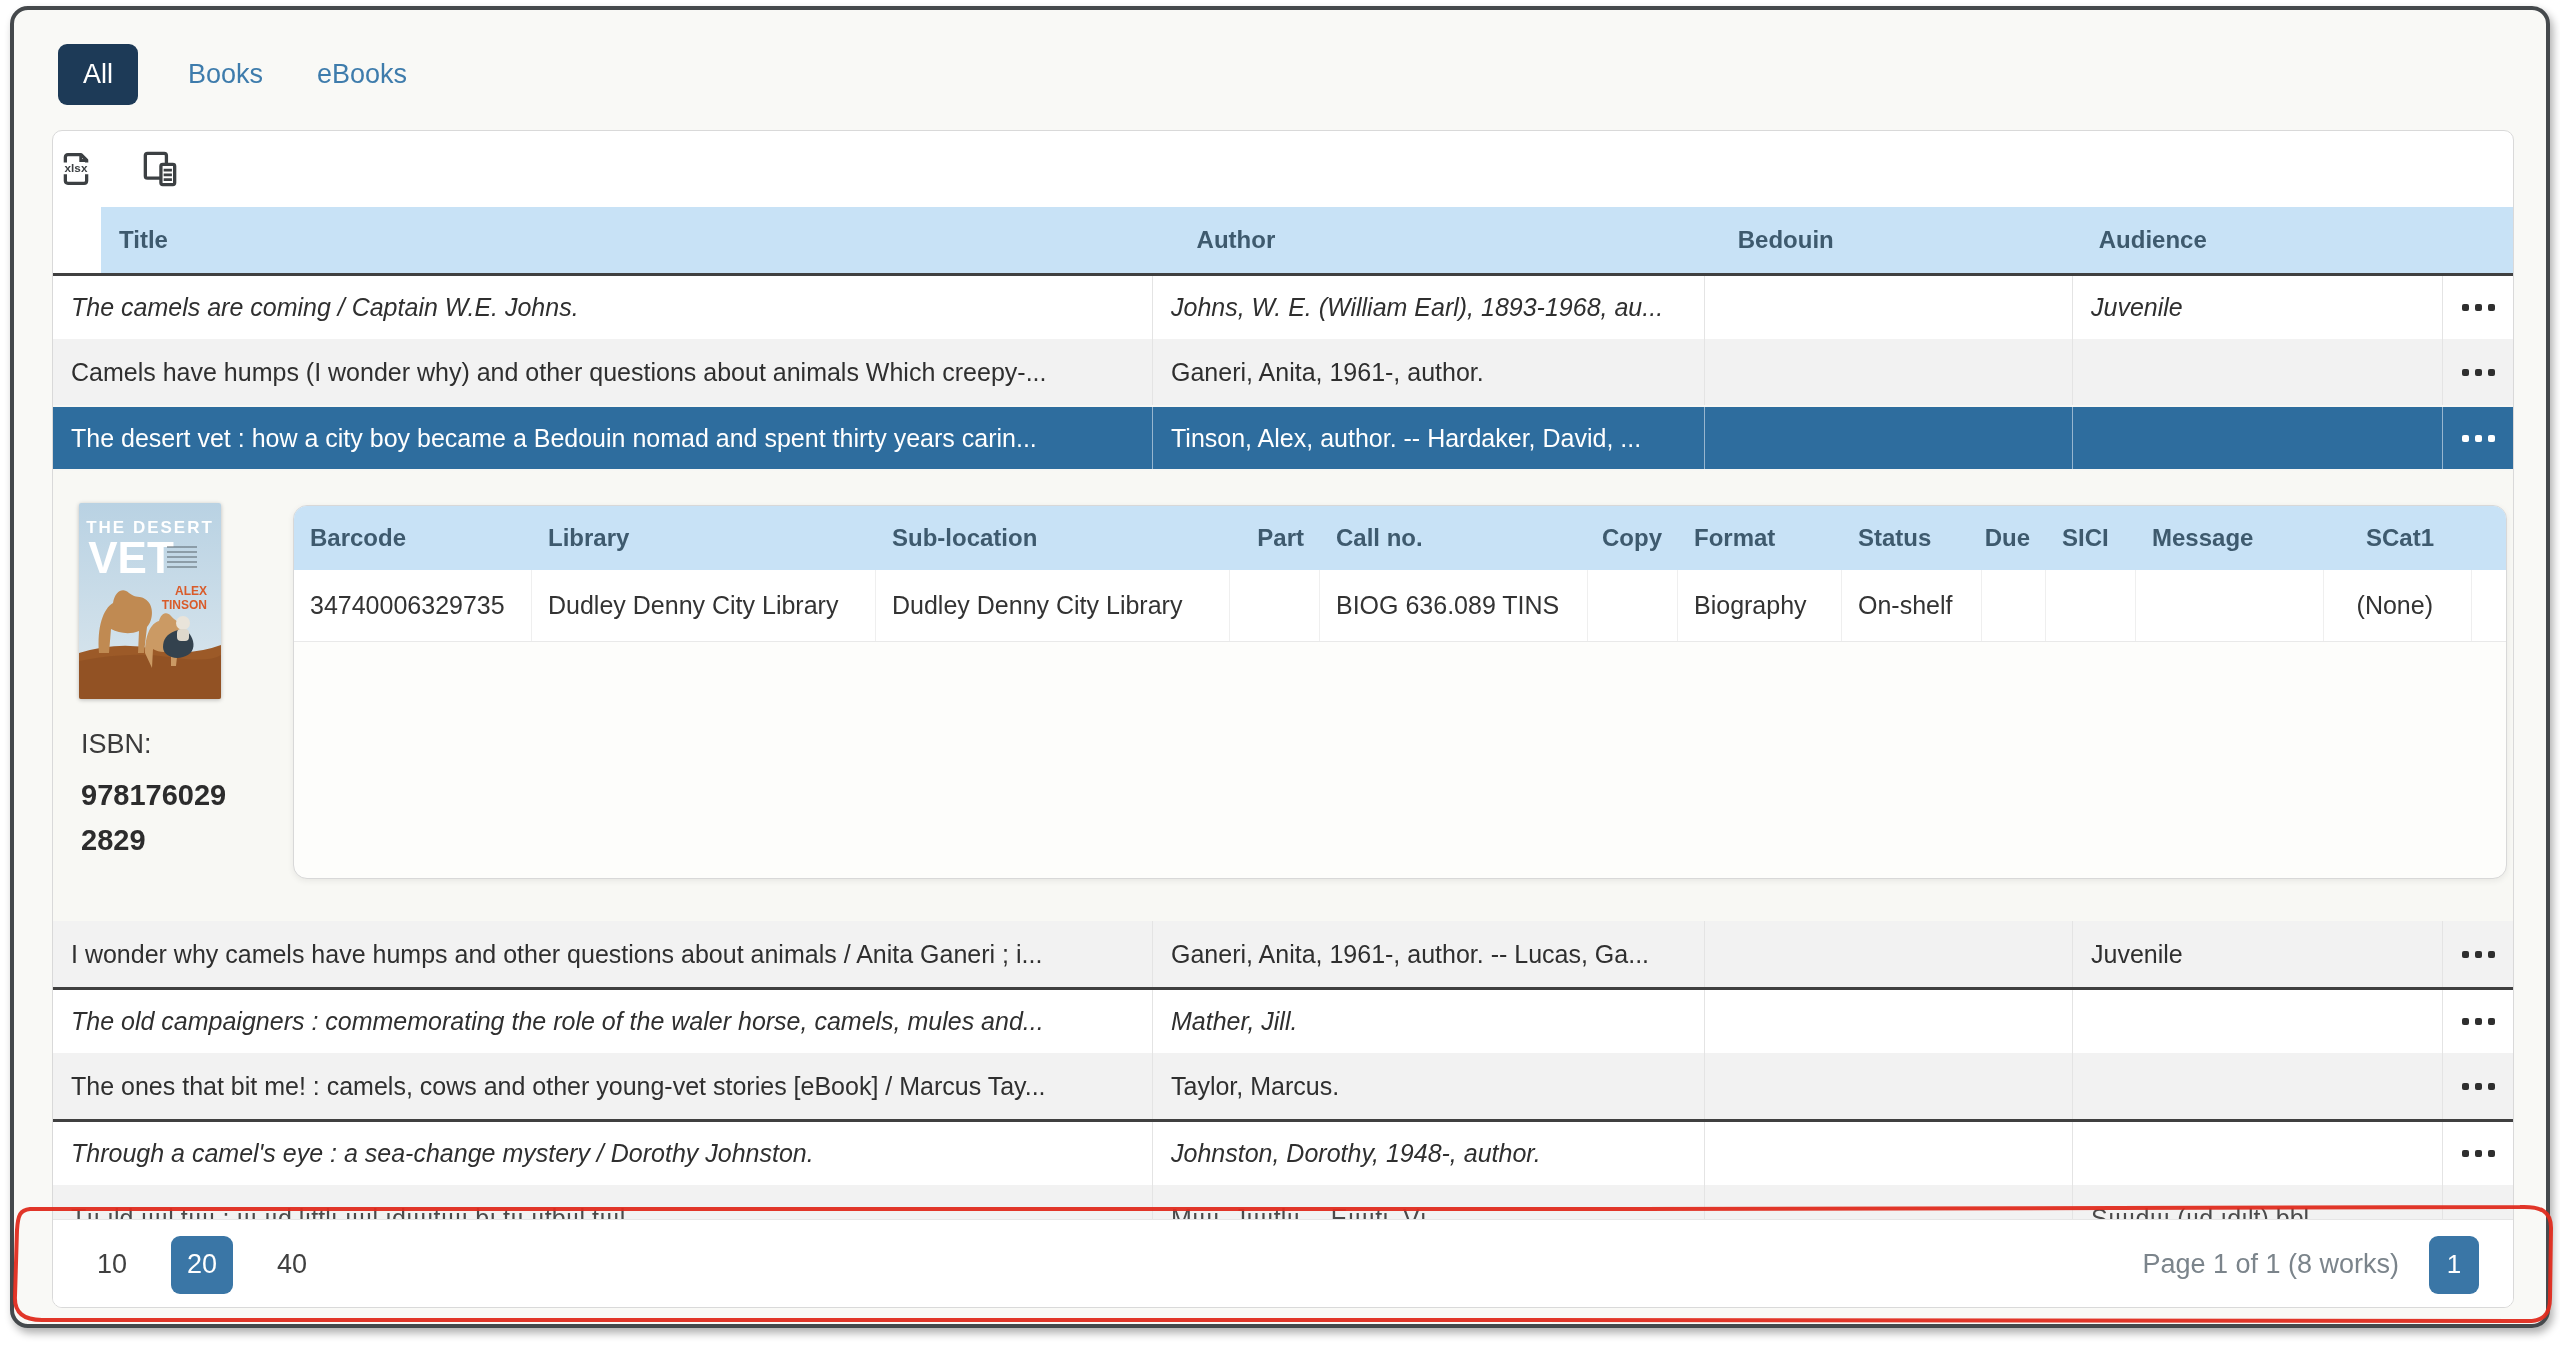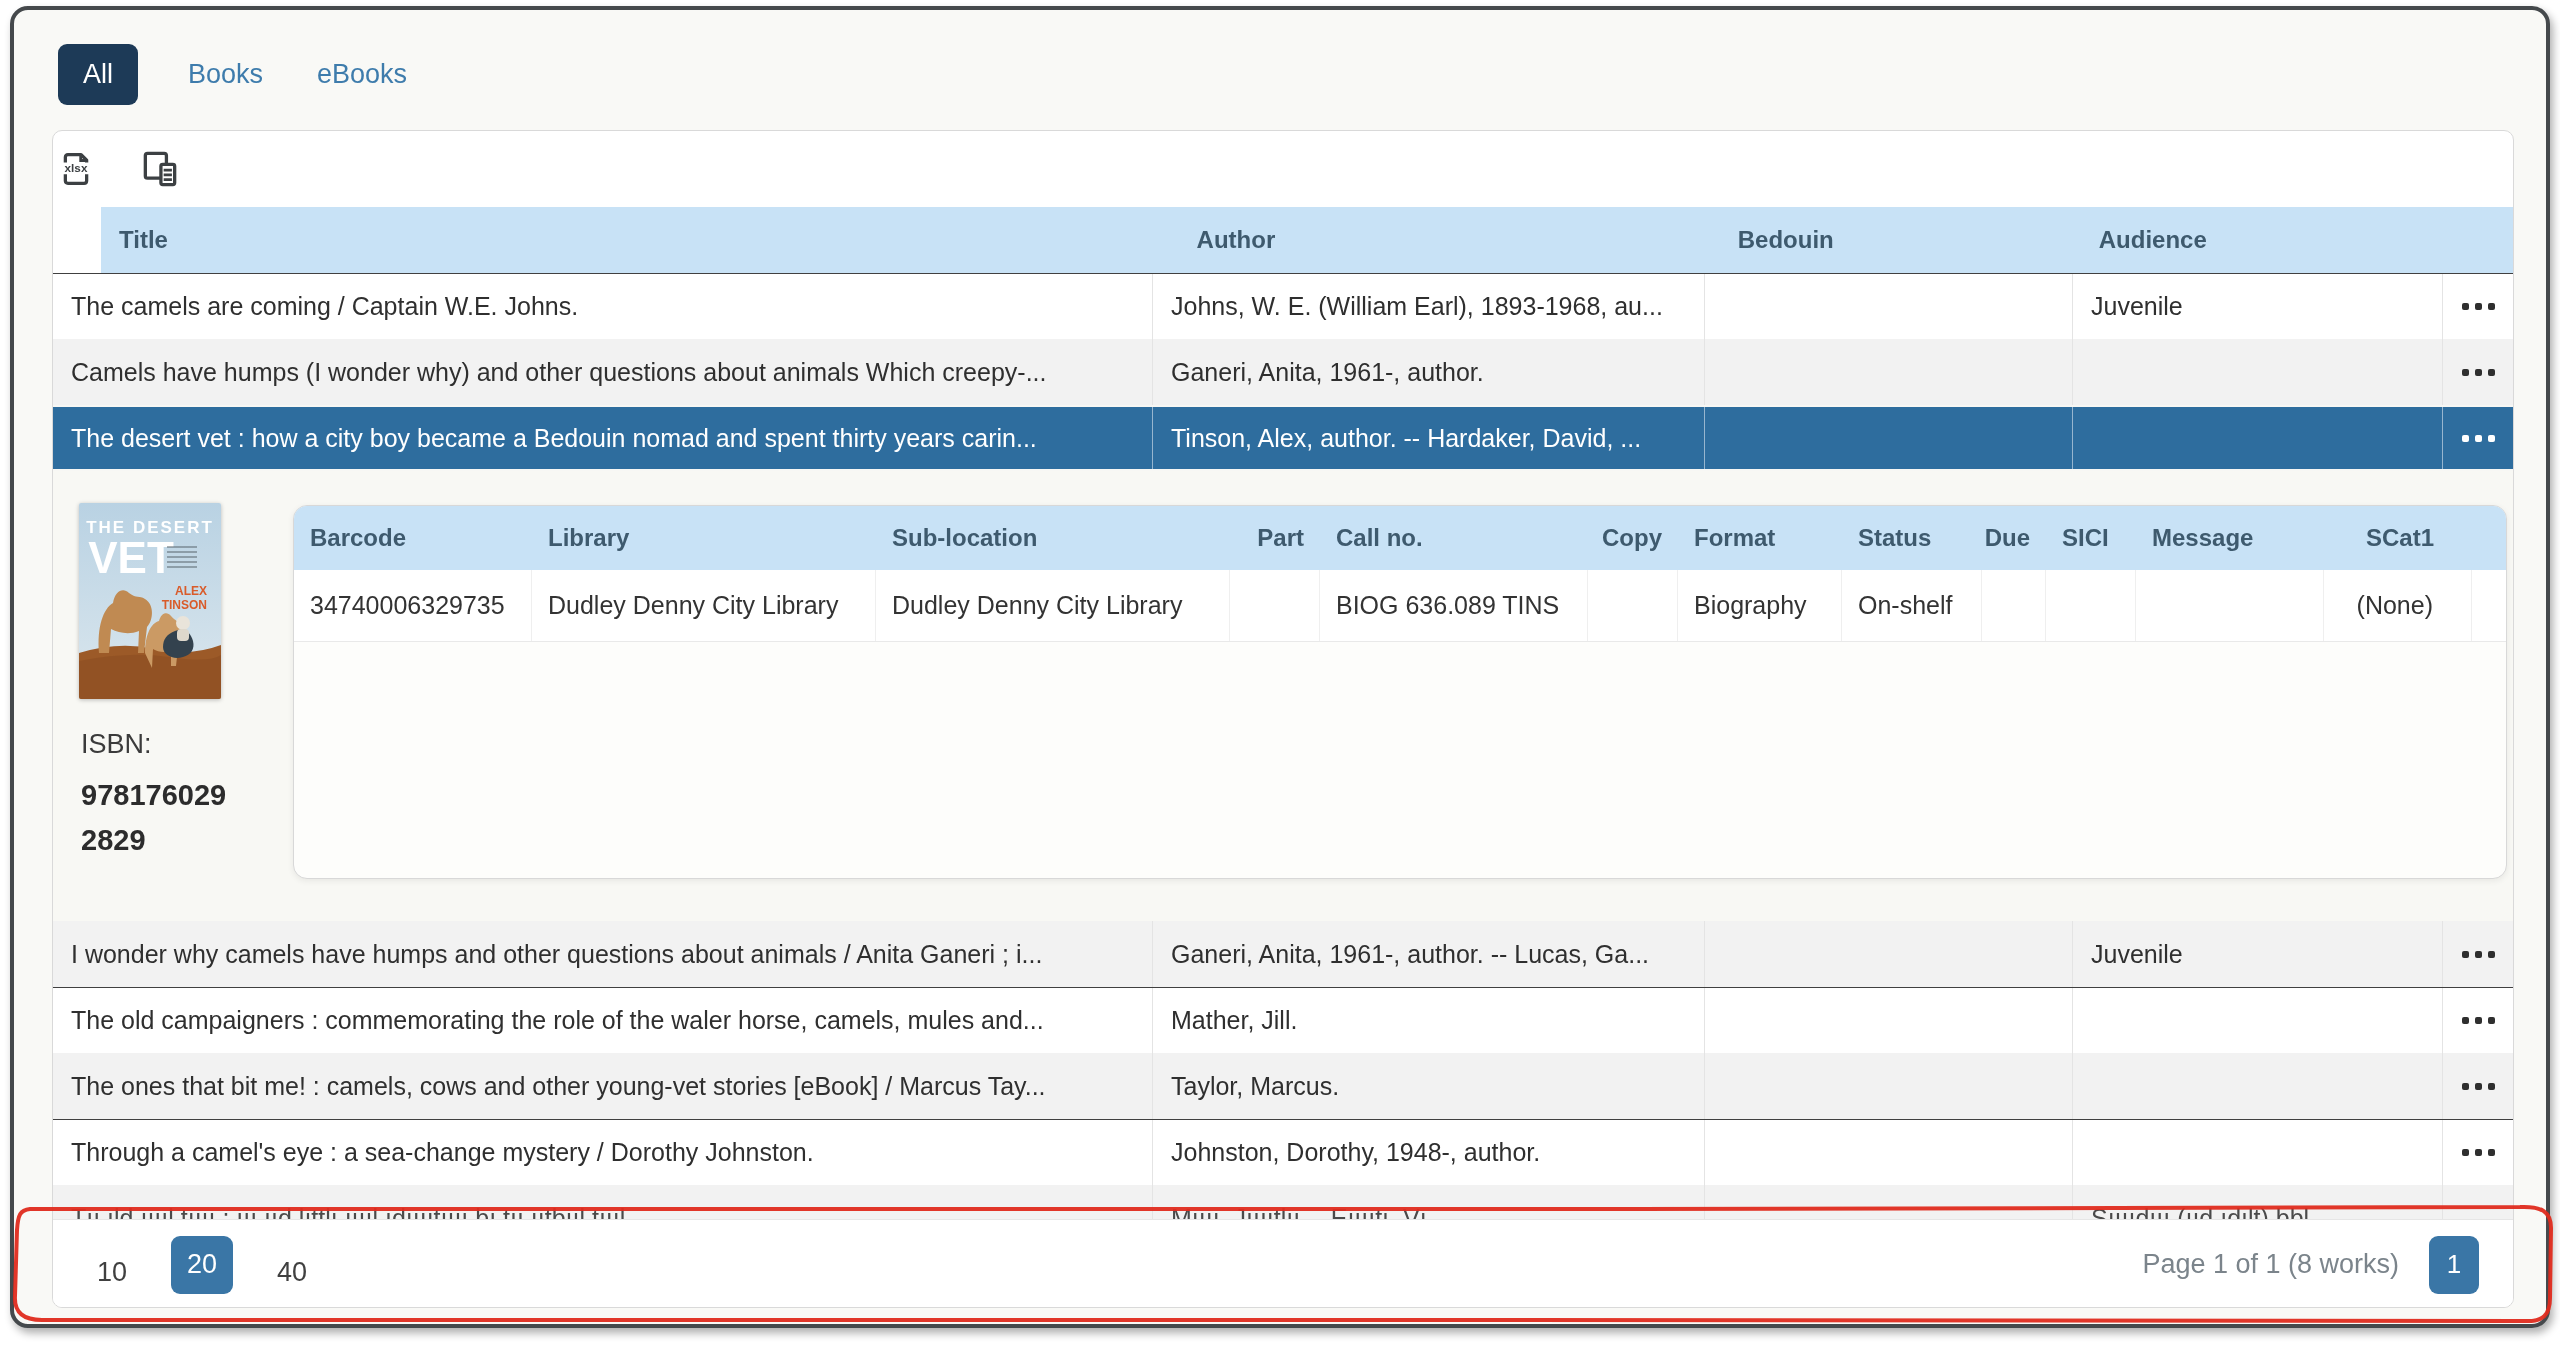--- a/index.html
+++ b/index.html
@@ -29,21 +29,21 @@
 
   
   .t-head { height:66px; background:#c8e2f6; display:flex; align-items:center;
     color:#3e5a6e; font-weight:bold; font-size:24px;margin-left:48px; }
   .t-row { height:66px; display:flex; align-items:center; font-size:25px; }
   .cell { padding:0 18px; white-space:nowrap; overflow:hidden; }
   .c-title { width:1100px; } .c-author { width:552px; } .c-edition { width:368px; }
   .c-audience { width:370px; } .c-actions { width:70px; display:flex; justify-content:center; cursor:pointer; }
   .t-row .c-title,.t-row .c-author,.t-row .c-edition,.t-row .c-audience { border-right:1px solid #e4e4e4; align-self:stretch; display:flex; align-items:center; }
   .t-row.alt { background:#f2f2f2; }
-  .t-row.white { background:#ffffff; border-top:1px solid #404040; }
+  .t-row.white { background:#ffffff; border-top:3px solid #404040;font-style:italic; }
   .t-row.selected { background:#2e6d9e; color:#ffffff; border-top:2px solid #f7f7f4; border-bottom:2px solid #f7f7f4; }
   .t-row.selected .c-title,.t-row.selected .c-author,.t-row.selected .c-edition,.t-row.selected .c-audience { border-right:1px solid rgba(255,255,255,.5); }
   .dots { display:inline-flex; gap:6px; }
   .dots i { width:7px; height:7px; border-radius:2px; background:currentColor; }
 
   
   .detail { position:relative; height:450px; background:#f8f8f4; }
   .cover { position:absolute; left:26px; top:32px; width:142px; height:196px;
     box-shadow:0 1px 4px rgba(0,0,0,.25); border-radius:2px; overflow:hidden; }
   .isbn-label { position:absolute; left:28px; top:258px; font-size:27px; color:#3b3b3b; }
@@ -67,21 +67,21 @@
   .w-sici{width:90px;} .w-message{width:188px;} .w-scat1{width:148px; justify-content:flex-end; padding-right:38px;}
   .w-fill{flex:1;}
 
   
   .clipped { height:34px; overflow:hidden; }
   .clipped .t-row { background:#f2f2f2; color:#4a4a4a; }
 
   
   .pager { height:90px; background:#fff; border-top:1px solid #e6e6e6;
     display:flex; align-items:center; padding:0 34px; }
-  .sizes { display:flex; align-items:flex-end; gap:34px; }
+  .sizes { display:flex; align-items:center; gap:34px; }
   .size { font-size:27px; color:#404040; padding:6px 10px; cursor:pointer; }
   .size.active { background:#3a76a6; color:#fff; border-radius:9px;
     width:62px; height:58px; display:flex; align-items:center; justify-content:center; padding:0; }
   .pager-right { margin-left:auto; display:flex; align-items:center; gap:30px; }
   .summary { font-size:27px; color:#7b848b; }
   .page-btn { background:#3a76a6; color:#fff; border-radius:9px; min-width:50px; height:58px;
     display:flex; align-items:center; justify-content:center; font-size:26px; cursor:pointer; }
 
   
   .annotation { position:absolute; left:0; top:0; width:2560px; height:1350px; pointer-events:none; }

